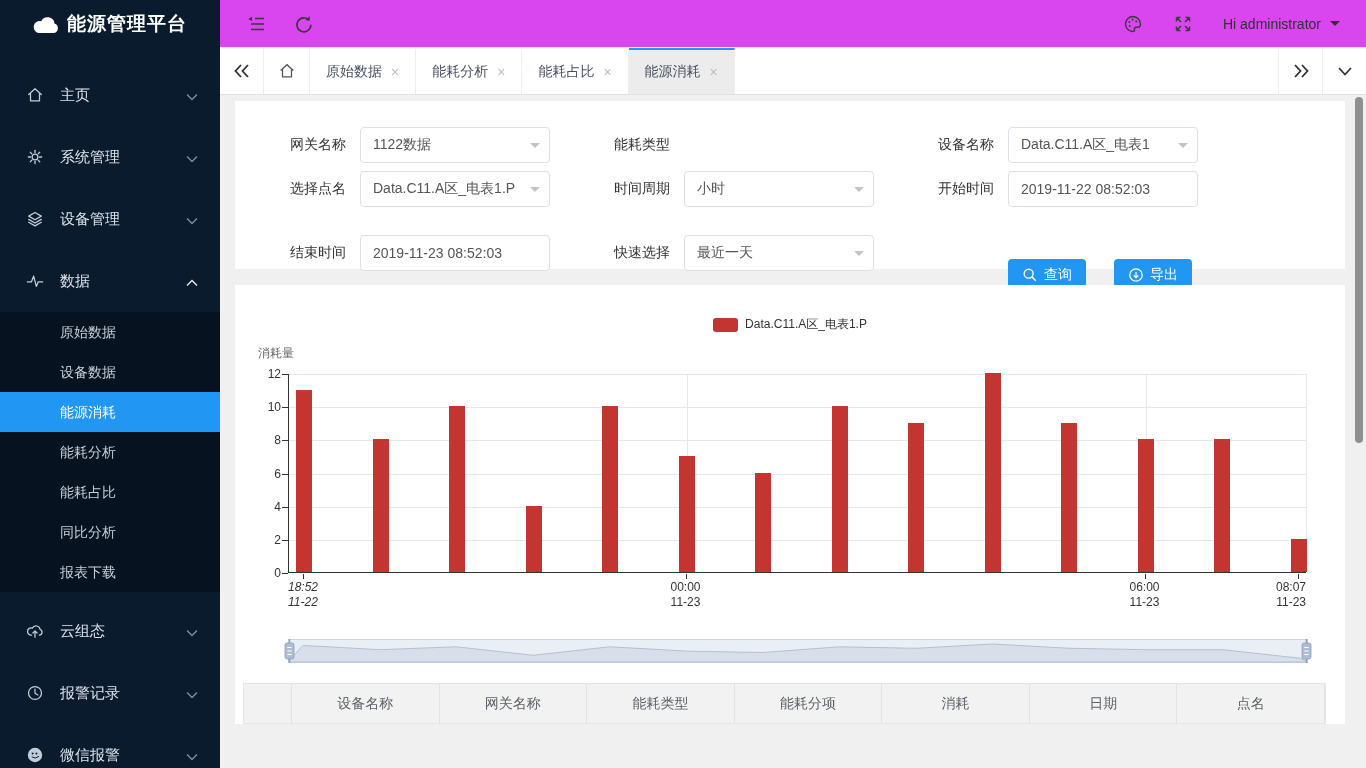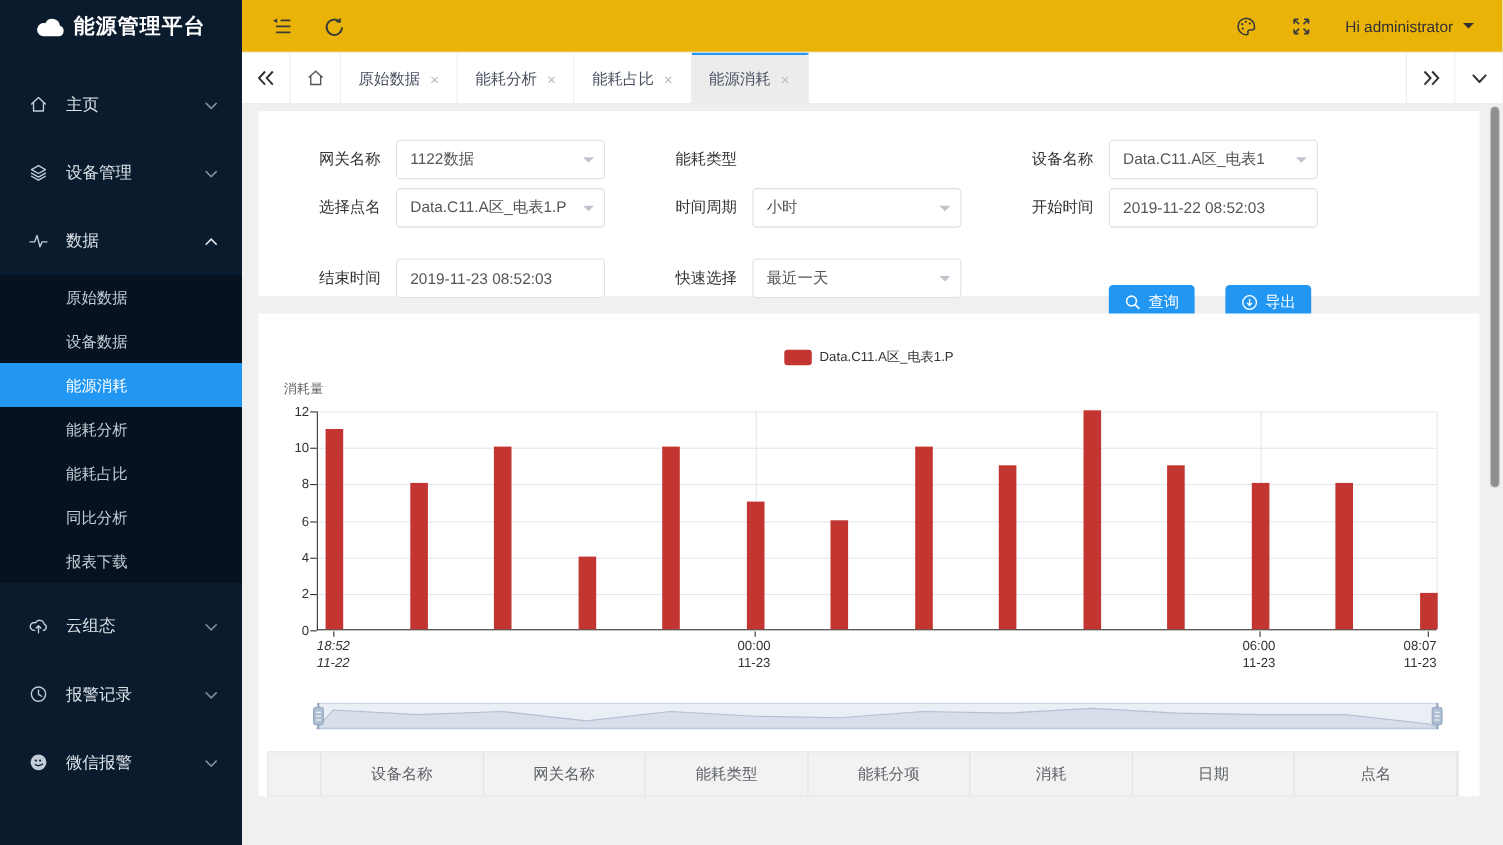--- a/index.html
+++ b/index.html
@@ -19,21 +19,21 @@
   .nav-item .chev { width:12px; height:8px; color:#7e8b99; }
   .nav-item.expanded .chev { color:#dfe5ec; }
   .submenu { background:#061220; }
   .sub-item { height:40px; line-height:40px; padding-left:60px; font-size:14px;
     color:#c6cfd8; cursor:pointer; }
   .sub-item.active { background:#2196f3; color:#fff; }
   .gap8 { height:8px; }
 
   
   .main { margin-left:220px; }
-  .topbar { height:48px; background:#eab308; display:flex; align-items:center;
+  .topbar { height:48px; background:#d946ef; display:flex; align-items:center;
     padding:0 26px; border-bottom:1px solid #f3f3f3;gap:45px; }
   .tb-icon { width:20px; height:20px; color:#3a3a3a; cursor:pointer; }
   .tb-left { display:flex; align-items:center; gap:28px; }
   .tb-right { margin-left:auto; display:flex; align-items:center; gap:30px; }
   .user-box { display:flex; align-items:center; gap:9px; font-size:14px; color:#303133; cursor:pointer; }
   .caret-down { width:0; height:0; border:5px solid transparent; border-top-color:#303133; margin-top:5px; }
 
   
   .tabbar { height:47px; background:#fff; border-bottom:1px solid #e2e2e2;
     display:flex; align-items:stretch; }
@@ -107,20 +107,37 @@
       <path d="M7 19 A6 6 0 1 1 8.2 7.2 A7 7 0 0 1 21.5 9.4 A5 5 0 0 1 21 19 Z" fill="#ffffff"></path>
     </svg>
     <span class="title">能源管理平台</span>
   </div>
   <div class="nav" id="sidebar-nav">
       <div class="nav-item">
         <span class="nicon"><svg viewBox="0 0 20 20" fill="none" stroke="currentColor" stroke-width="1.4" stroke-linejoin="round" stroke-linecap="round">
             <path d="M3 9.5 L10 3 L17 9.5 M5 8 V16.5 H15 V8"></path>
           </svg></span>
         <span class="nlabel">主页</span>
+        <span><svg class="chev" viewBox="0 0 12 8" fill="none" stroke="currentColor" stroke-width="1.5" style="">
+            <path d="M1 1.5 L6 6.5 L11 1.5"></path>
+          </svg></span>
+      </div>
+      <div class="nav-item">
+        <span class="nicon"><svg viewBox="0 0 20 20" fill="none" stroke="currentColor" stroke-width="1.4" stroke-linejoin="round" stroke-linecap="round">
+            <circle cx="10" cy="10" r="3.2"></circle>
+            <line x1="10" y1="2.6" x2="10" y2="5.1" transform="rotate(0 10 10)"></line>
+            <line x1="10" y1="2.6" x2="10" y2="5.1" transform="rotate(45 10 10)"></line>
+            <line x1="10" y1="2.6" x2="10" y2="5.1" transform="rotate(90 10 10)"></line>
+            <line x1="10" y1="2.6" x2="10" y2="5.1" transform="rotate(135 10 10)"></line>
+            <line x1="10" y1="2.6" x2="10" y2="5.1" transform="rotate(180 10 10)"></line>
+            <line x1="10" y1="2.6" x2="10" y2="5.1" transform="rotate(225 10 10)"></line>
+            <line x1="10" y1="2.6" x2="10" y2="5.1" transform="rotate(270 10 10)"></line>
+            <line x1="10" y1="2.6" x2="10" y2="5.1" transform="rotate(315 10 10)"></line>
+          </svg></span>
+        <span class="nlabel">系统管理</span>
         <span><svg class="chev" viewBox="0 0 12 8" fill="none" stroke="currentColor" stroke-width="1.5" style="">
             <path d="M1 1.5 L6 6.5 L11 1.5"></path>
           </svg></span>
       </div>
       <div class="nav-item">
         <span class="nicon"><svg viewBox="0 0 20 20" fill="none" stroke="currentColor" stroke-width="1.4" stroke-linejoin="round" stroke-linecap="round">
             <path d="M10 2.8 L17 6.8 L10 10.8 L3 6.8 Z"></path>
             <path d="M3 10.4 L10 14.4 L17 10.4"></path>
             <path d="M3 13.6 L10 17.6 L17 13.6"></path>
           </svg></span>

